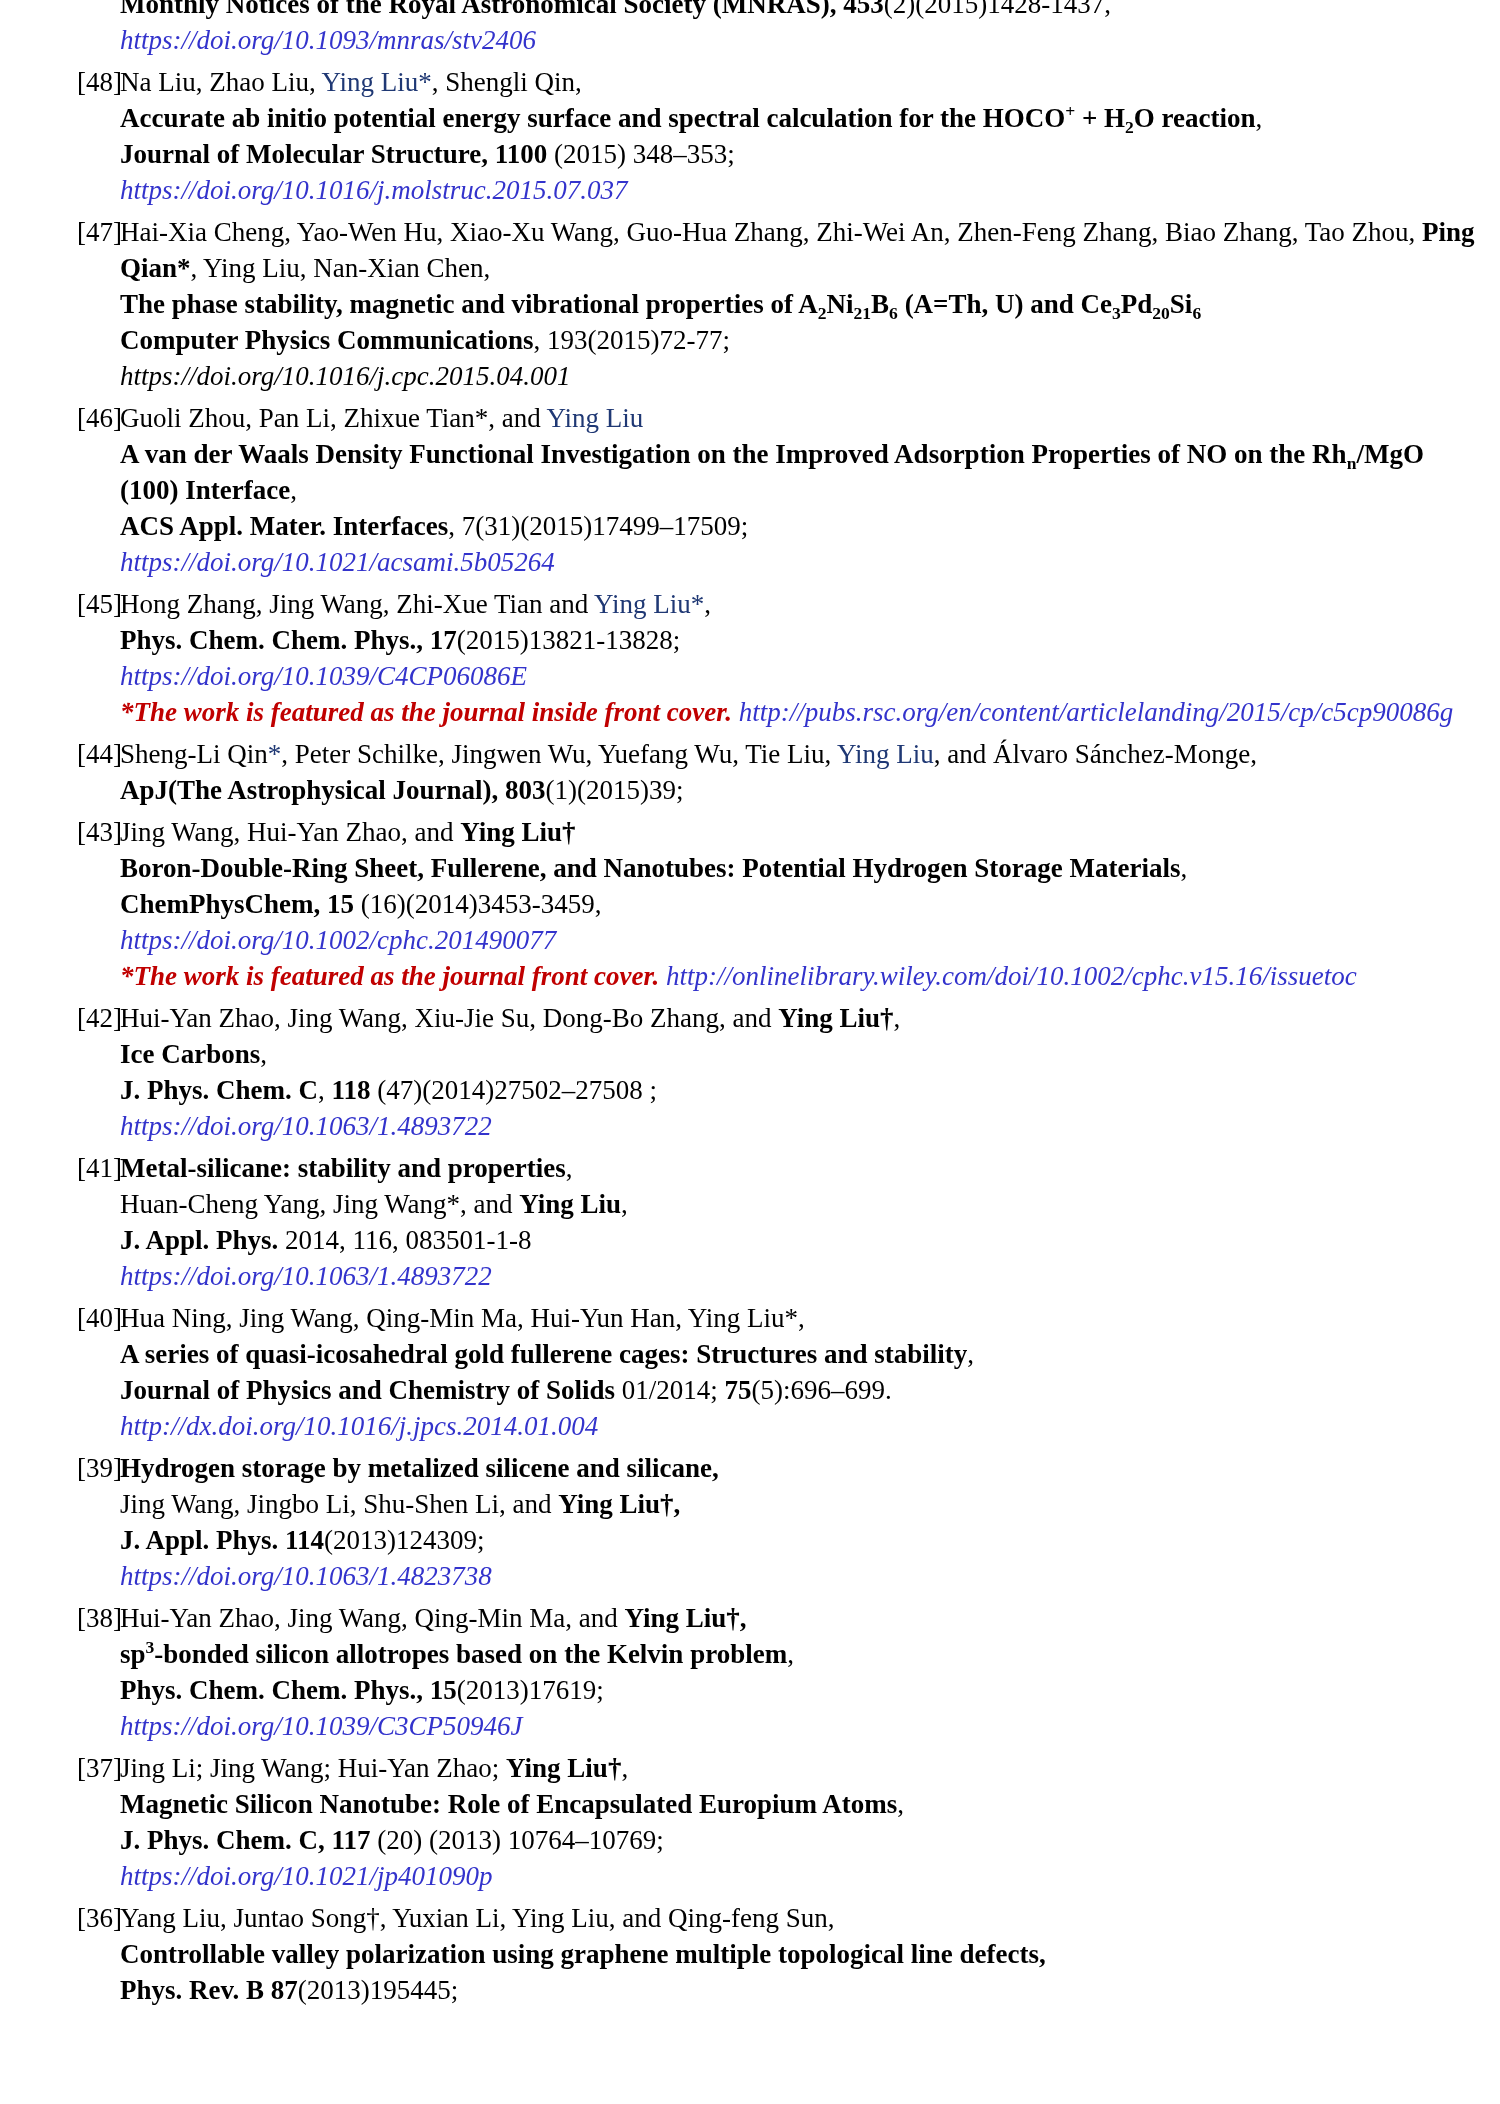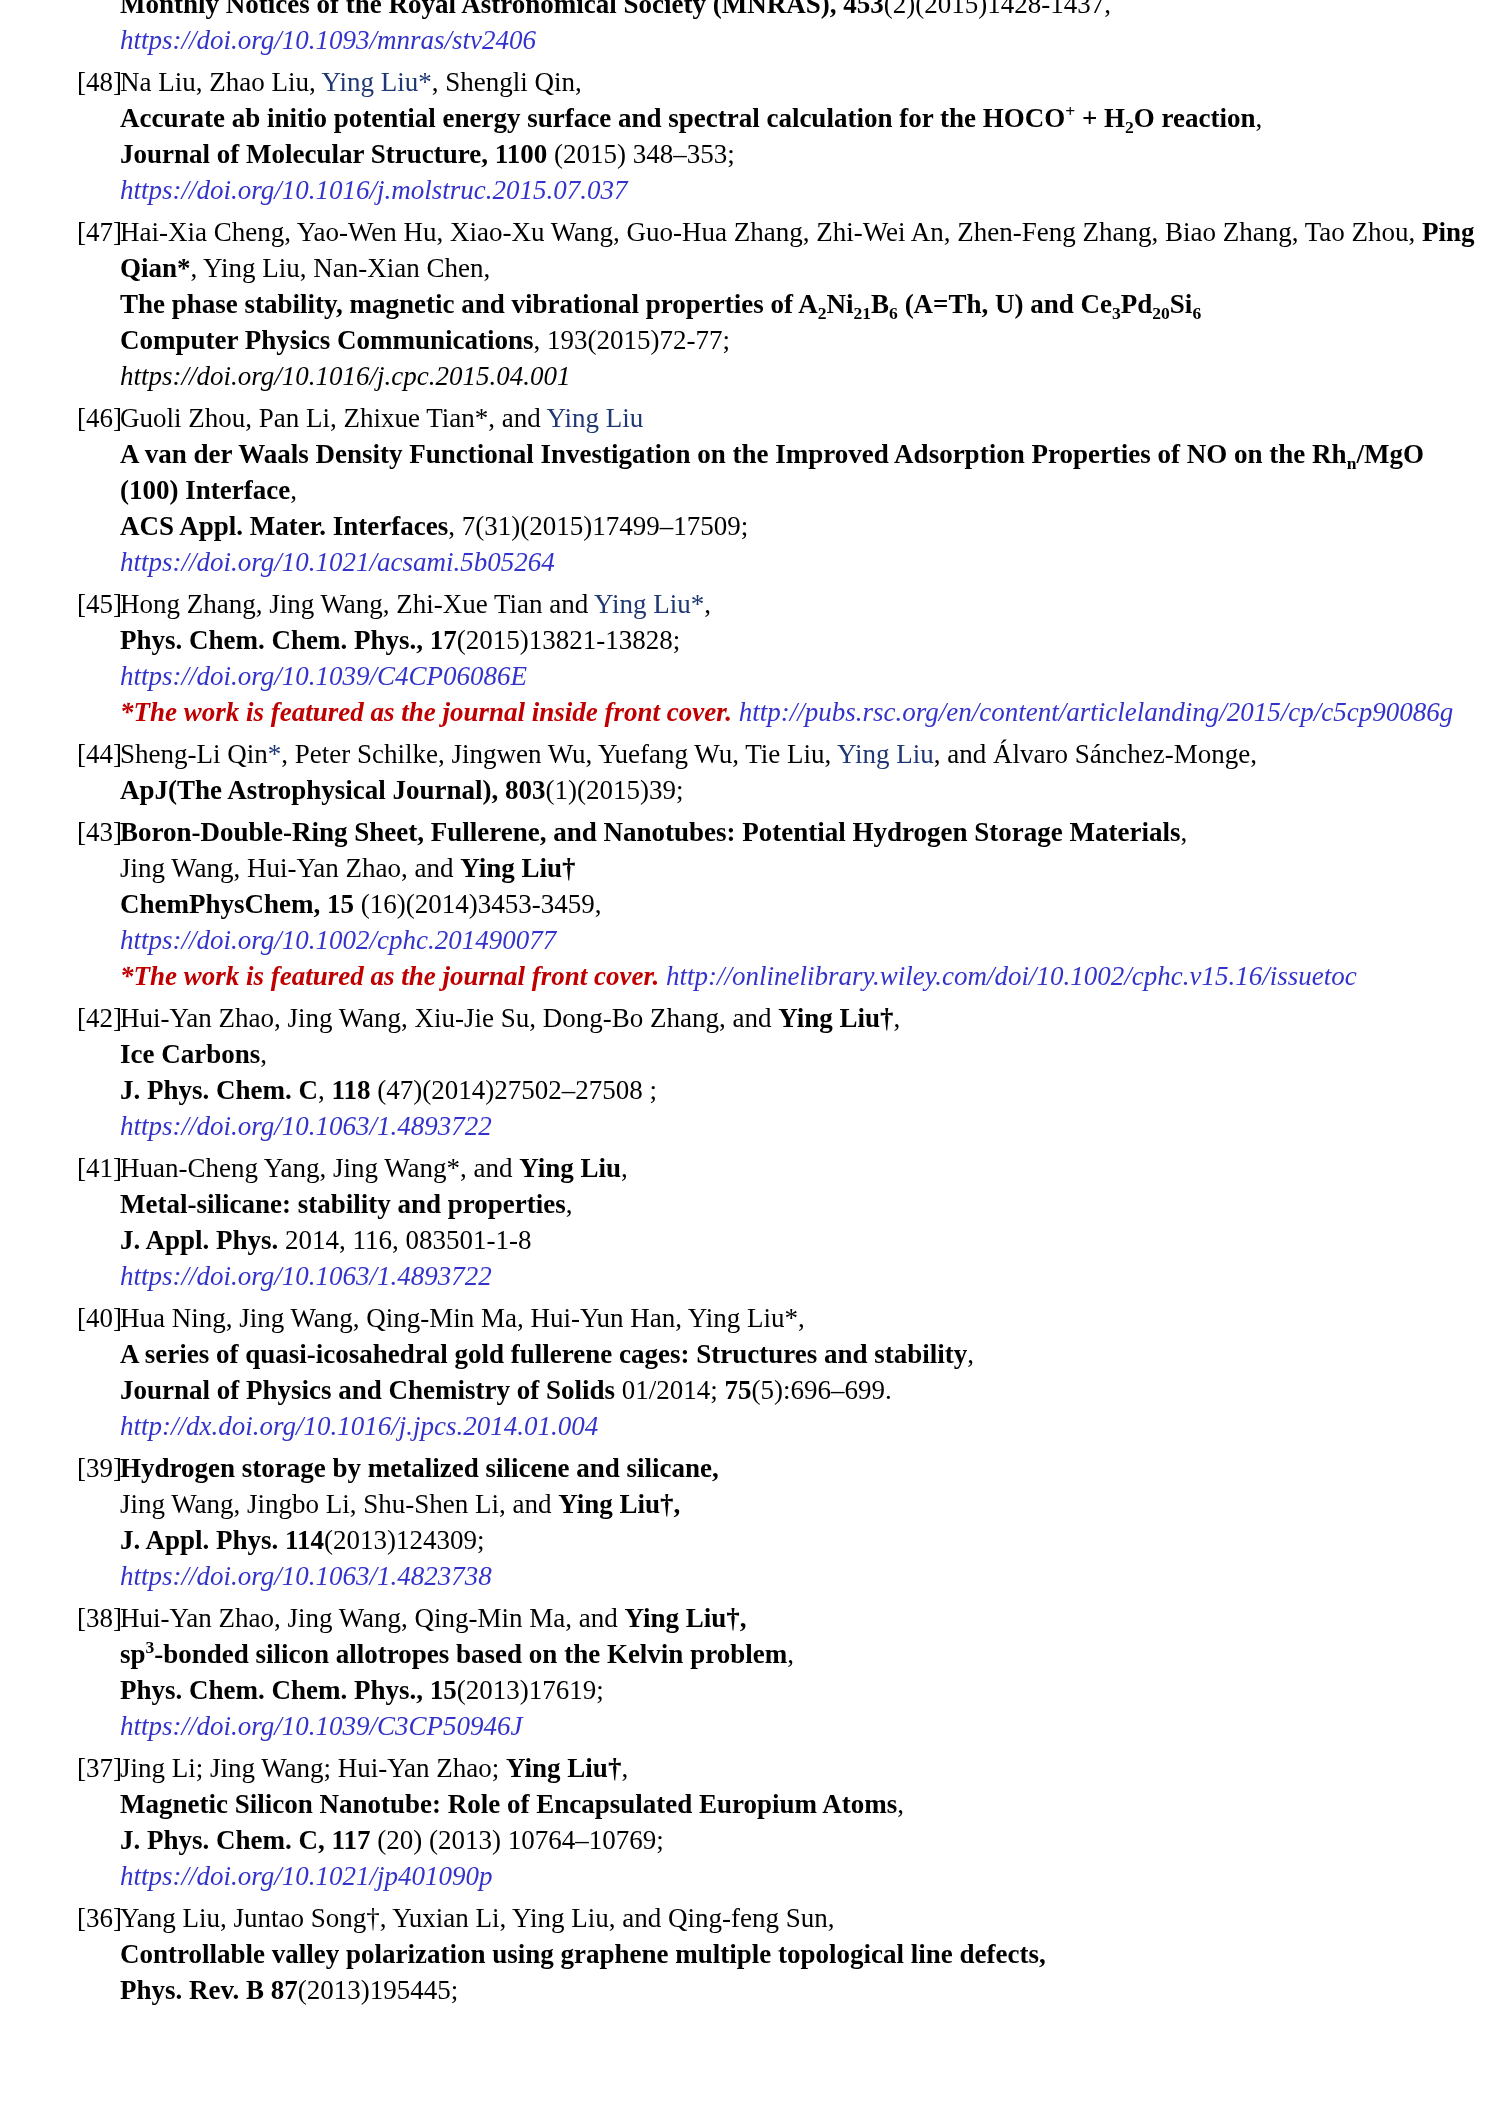--- a/index.html
+++ b/index.html
@@ -78,41 +78,41 @@
     <div class="entry">
       <span class="num">[44]</span>
       <div class="lines">
         <div class="line line-authors"><span class="seg-r">Sheng-Li Qin</span><span class="seg-as">*</span><span class="seg-r">, Peter Schilke, Jingwen Wu, Yuefang Wu, Tie Liu, </span><span class="seg-ab">Ying Liu</span><span class="seg-r">, and Álvaro Sánchez-Monge,</span></div>
         <div class="line line-journal"><span class="seg-b">ApJ(The Astrophysical Journal), 803</span><span class="seg-r">(1)(2015)39;</span></div>
       </div>
     </div>
     <div class="entry">
       <span class="num">[43]</span>
       <div class="lines">
+        <div class="line line-authors"><span class="seg-r">Jing Wang, Hui-Yan Zhao, and </span><span class="seg-b">Ying Liu†</span></div>
         <div class="line line-title"><span class="seg-bi">Boron-Double-Ring Sheet, Fullerene, and Nanotubes: Potential Hydrogen Storage Materials</span><span class="seg-r">,</span></div>
-        <div class="line line-authors"><span class="seg-r">Jing Wang, Hui-Yan Zhao, and </span><span class="seg-b">Ying Liu†</span></div>
         <div class="line line-journal"><span class="seg-b">ChemPhysChem, 15</span><span class="seg-r"> (16)(2014)3453-3459,</span></div>
         <div class="line line-doi"><span class="seg-doi">https://doi.org/10.1002/cphc.201490077</span></div>
         <div class="line line-note"><span class="seg-red">*The work is featured as the journal front cover.</span><span class="seg-doi"> http://onlinelibrary.wiley.com/doi/10.1002/cphc.v15.16/issuetoc</span></div>
       </div>
     </div>
     <div class="entry">
       <span class="num">[42]</span>
       <div class="lines">
         <div class="line line-authors"><span class="seg-r">Hui-Yan Zhao, Jing Wang, Xiu-Jie Su, Dong-Bo Zhang, and </span><span class="seg-b">Ying Liu†</span><span class="seg-r">,</span></div>
         <div class="line line-title"><span class="seg-bi">Ice Carbons</span><span class="seg-r">,</span></div>
         <div class="line line-journal"><span class="seg-b">J. Phys. Chem. C</span><span class="seg-r">, </span><span class="seg-b">118</span><span class="seg-r"> (47)(2014)27502–27508 ;</span></div>
         <div class="line line-doi"><span class="seg-doi">https://doi.org/10.1063/1.4893722</span></div>
       </div>
     </div>
     <div class="entry">
       <span class="num">[41]</span>
       <div class="lines">
+        <div class="line line-title"><span class="seg-bi">Metal-silicane: stability and properties</span><span class="seg-r">,</span></div>
         <div class="line line-authors"><span class="seg-r">Huan-Cheng Yang, Jing Wang*, and </span><span class="seg-b">Ying Liu</span><span class="seg-r">,</span></div>
-        <div class="line line-title"><span class="seg-bi">Metal-silicane: stability and properties</span><span class="seg-r">,</span></div>
         <div class="line line-journal"><span class="seg-b">J. Appl. Phys.</span><span class="seg-r"> 2014, 116, 083501-1-8</span></div>
         <div class="line line-doi"><span class="seg-doi">https://doi.org/10.1063/1.4893722</span></div>
       </div>
     </div>
     <div class="entry">
       <span class="num">[40]</span>
       <div class="lines">
         <div class="line line-authors"><span class="seg-r">Hua Ning, Jing Wang, Qing-Min Ma, Hui-Yun Han, Ying Liu*,</span></div>
         <div class="line line-title"><span class="seg-bi">A series of quasi-icosahedral gold fullerene cages: Structures and stability</span><span class="seg-r">,</span></div>
         <div class="line line-journal"><span class="seg-b">Journal of Physics and Chemistry of Solids</span><span class="seg-r"> 01/2014; </span><span class="seg-b">75</span><span class="seg-r">(5):696–699.</span></div>

